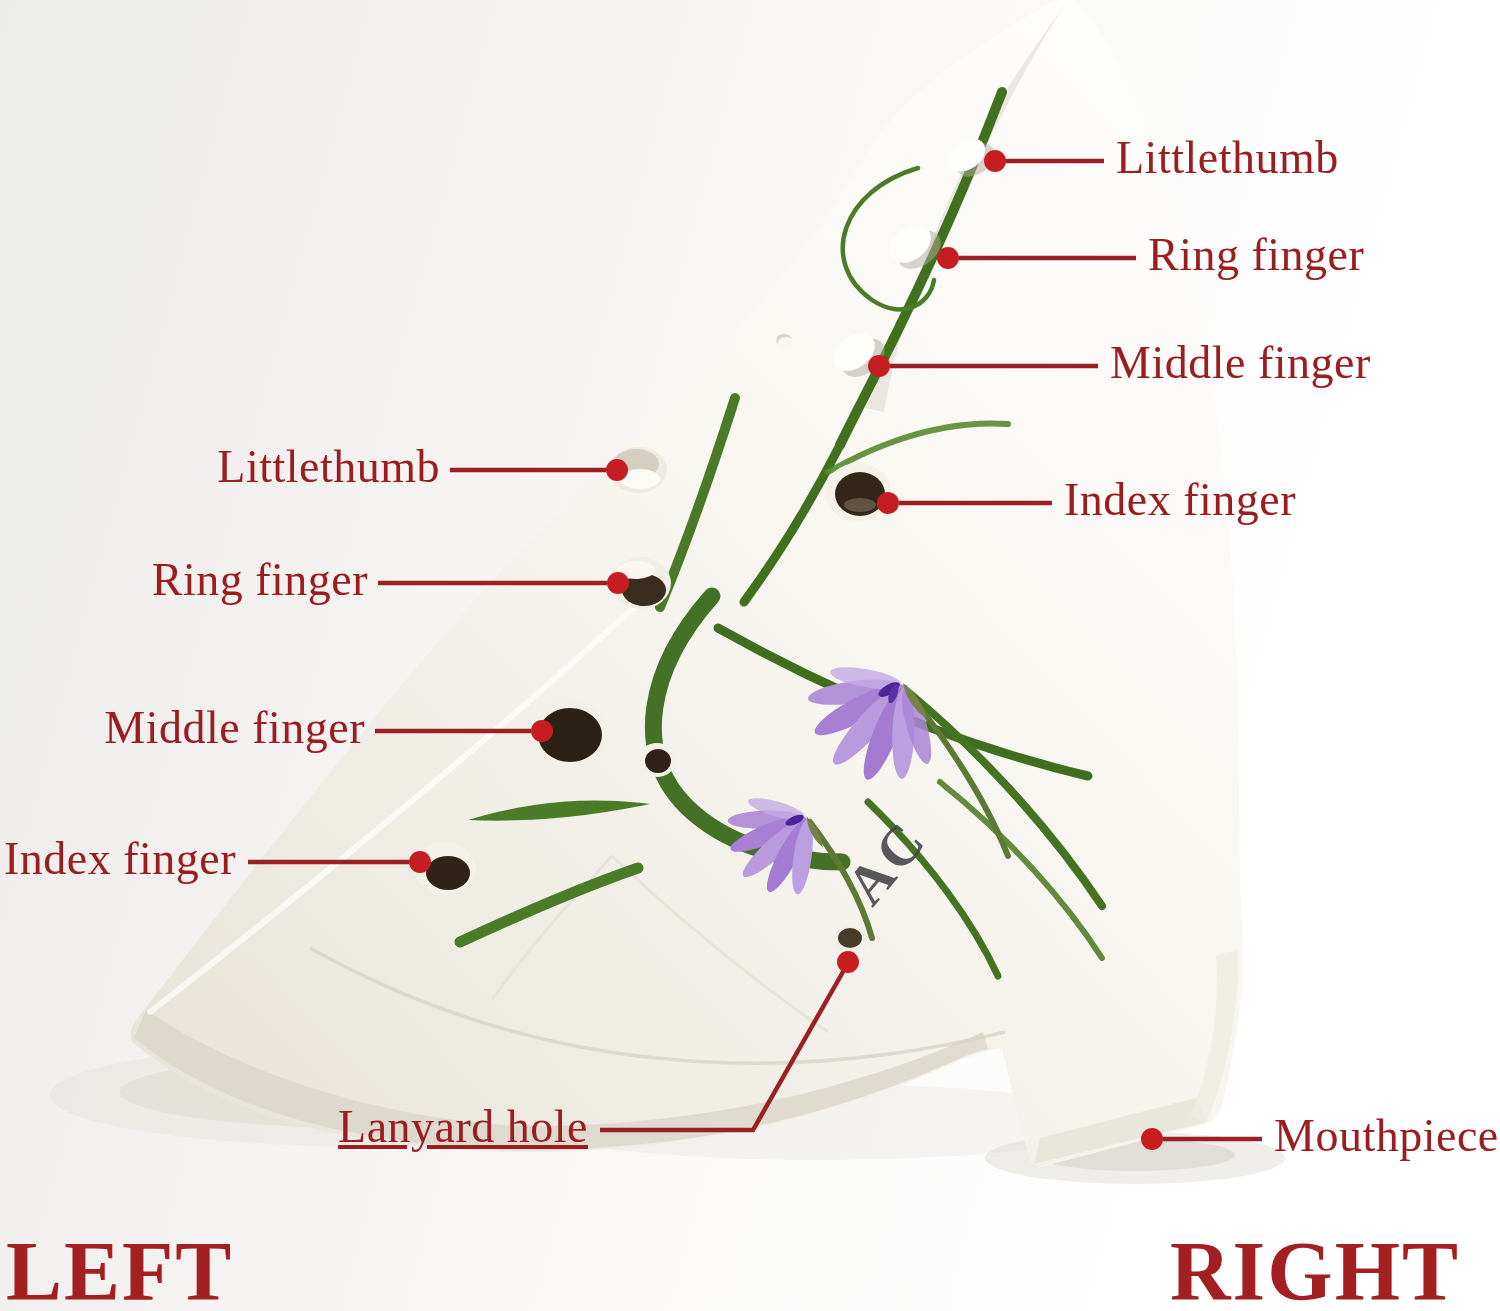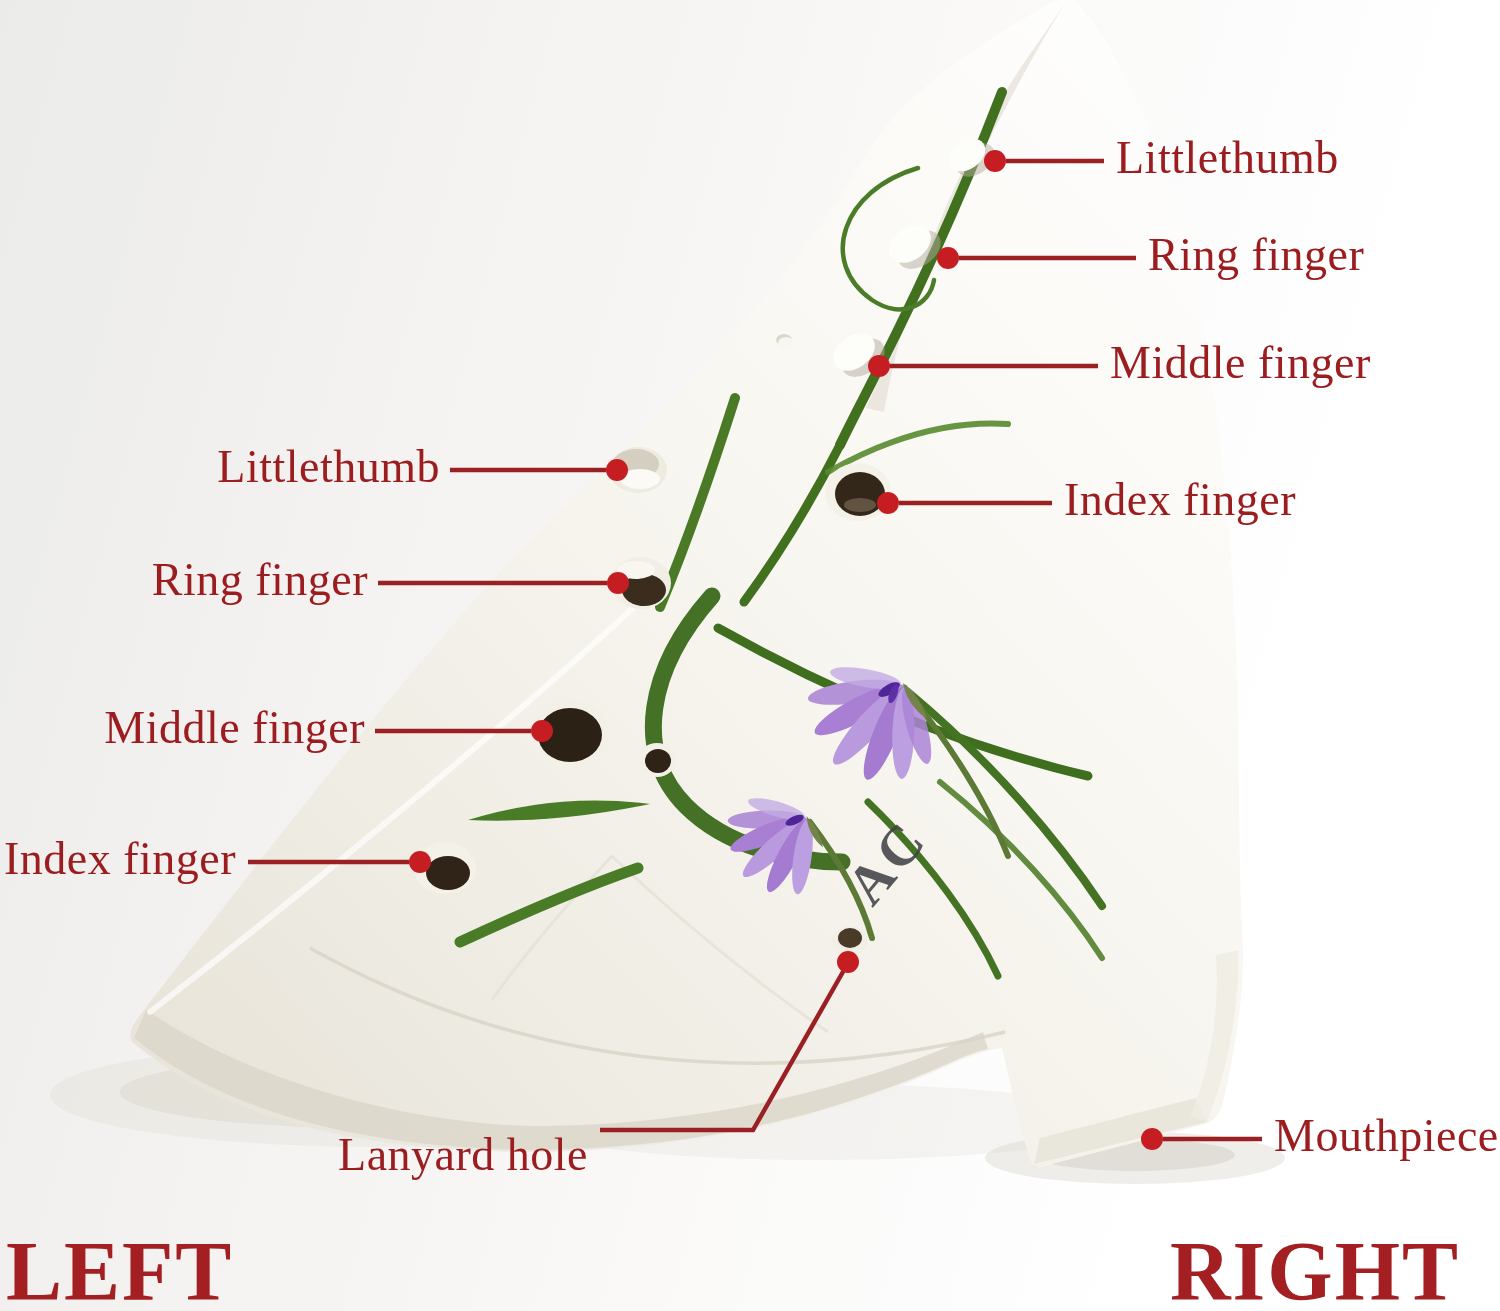--- a/index.html
+++ b/index.html
@@ -220,18 +220,18 @@
   <div class="lbl" style="left:1116px;top:135px;">Littlethumb</div>
   <div class="lbl" style="left:1148px;top:232px;">Ring finger</div>
   <div class="lbl" style="left:1110px;top:340px;">Middle finger</div>
   <div class="lbl" style="left:1064px;top:477px;">Index finger</div>
   <div class="lbl" style="left:1274px;top:1113px;">Mouthpiece</div>
 
   <div class="lbl anchor-right" style="right:1060px;top:444px;">Littlethumb</div>
   <div class="lbl anchor-right" style="right:1132px;top:557px;">Ring finger</div>
   <div class="lbl anchor-right" style="right:1135px;top:705px;">Middle finger</div>
   <div class="lbl anchor-right" style="right:1264px;top:836px;">Index finger</div>
-  <div class="lbl anchor-right" style="right:912px;top:1132px;">Lanyard hole</div>
+  <div class="lbl anchor-right" style="right:912px;top:1104px;text-decoration:underline;">Lanyard hole</div>
 
   <div class="corner" style="left:6px;top:1230px;">LEFT</div>
   <div class="corner" style="right:40px;top:1230px;">RIGHT</div>
 
 </div>
 
 </body></html>

